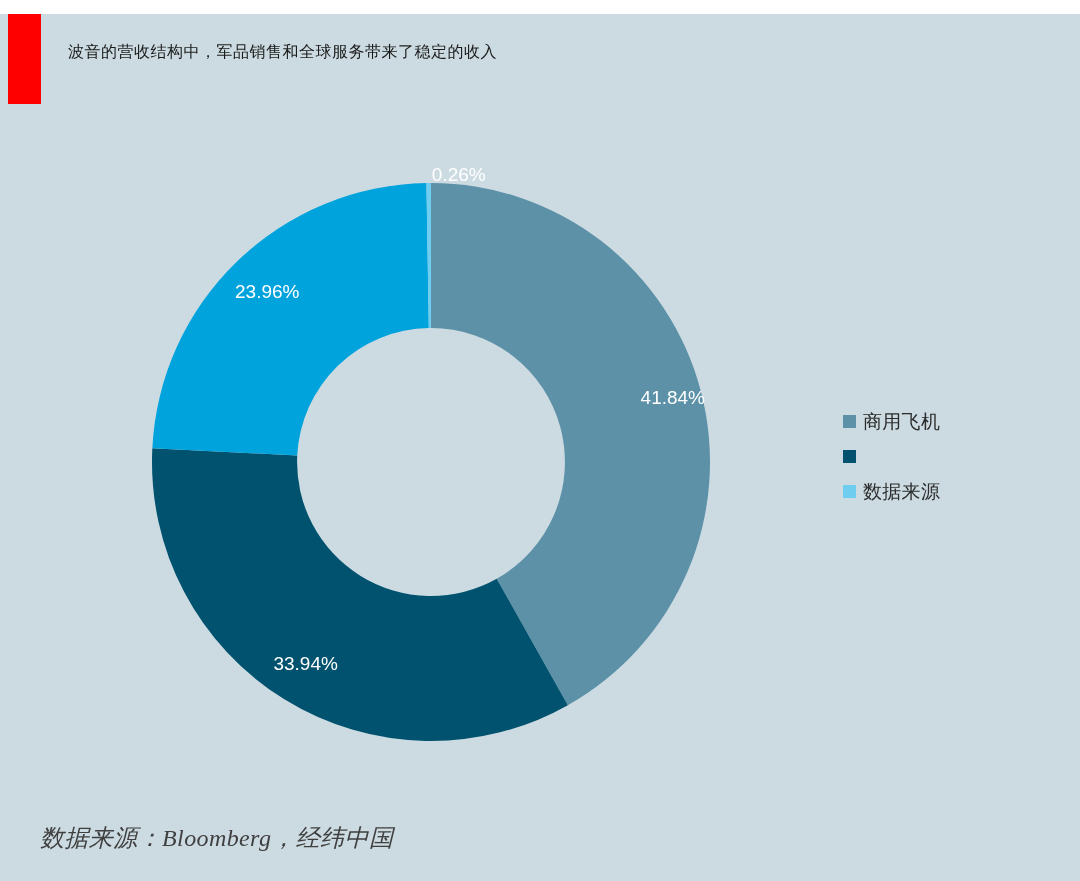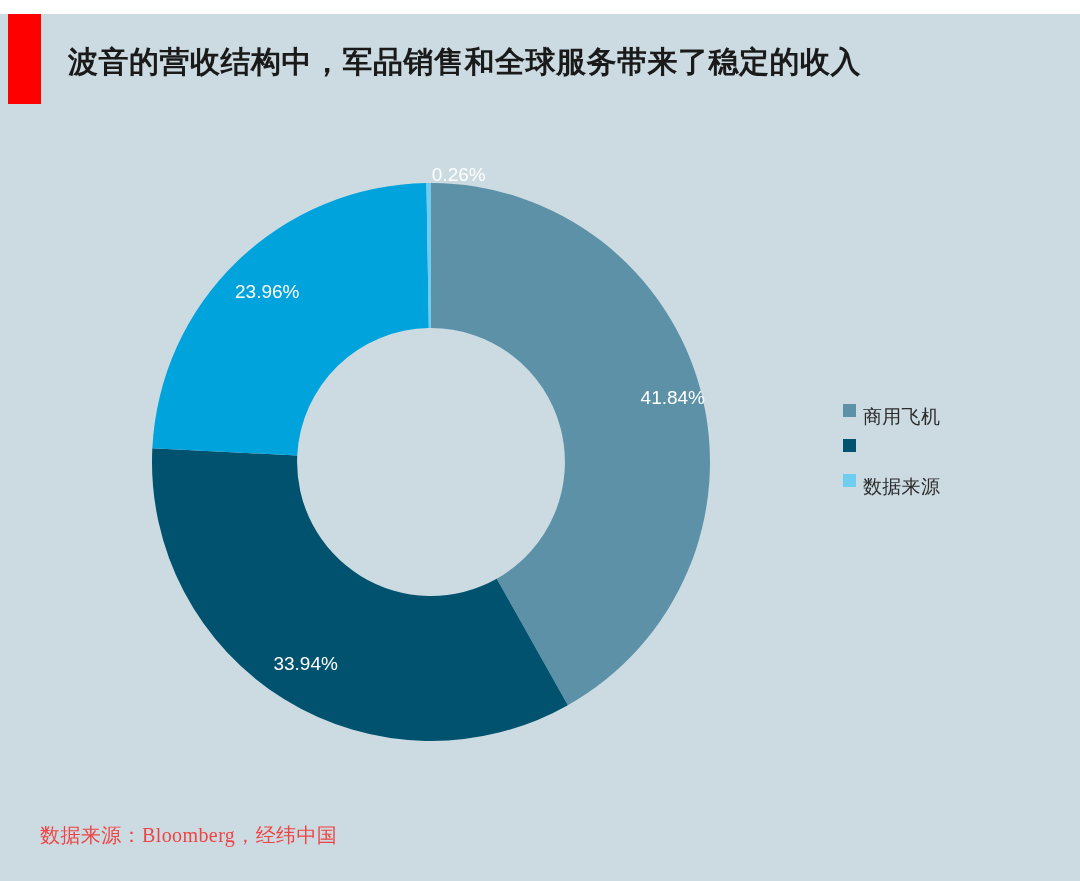--- a/index.html
+++ b/index.html
@@ -37,22 +37,22 @@
     top: 14px;
     width: 33px;
     height: 90px;
     background: #ff0000;
   }
   #title {
     position: absolute;
     left: 68px;
     top: 42px;
     width: 900px;
-    font-size: 30px;
-    font-weight: bold;
+    font-size: 16px;
+    font-weight: normal;
     color: #1a1a1a;
     letter-spacing: 0.5px;
     line-height: 1.3;
     white-space: nowrap;
   }
   #chart-area {
     position: absolute;
     left: 0px;
     top: 0px;
     width: 1080px;
@@ -71,45 +71,46 @@
     dominant-baseline: middle;
   }
   #legend {
     position: absolute;
     left: 843px;
     top: 404px;
     width: 230px;
   }
   .legend-item {
     display: flex;
-    align-items: flex-start;
+    align-items: center;
     height: 35px;
     font-family: Liberation Serif, serif;
   }
   .legend-swatch {
     width: 13px;
     height: 13px;
     margin-right: 7px;
     flex: 0 0 auto;
   }
   .legend-label {
     font-size: 19px;
     color: #2b2b2b;
     white-space: nowrap;
     letter-spacing: 0.3px;
   }
   #source {
     position: absolute;
     left: 40px;
     top: 822px;
     font-family: "Liberation Serif", serif;
-    font-size: 20px;
-    color: #ef4444;
+    font-size: 24px;
+    color: #404040;
     letter-spacing: 0.4px;
     white-space: nowrap;
+    font-style: italic;
   }
 </style>
 </head>
 <body>
 
 <div id="slide">
 
   <div id="canvas" style="background: rgb(204, 219, 226);"></div>
 
   <div id="accent-bar" style="background: rgb(255, 0, 0);"></div>

